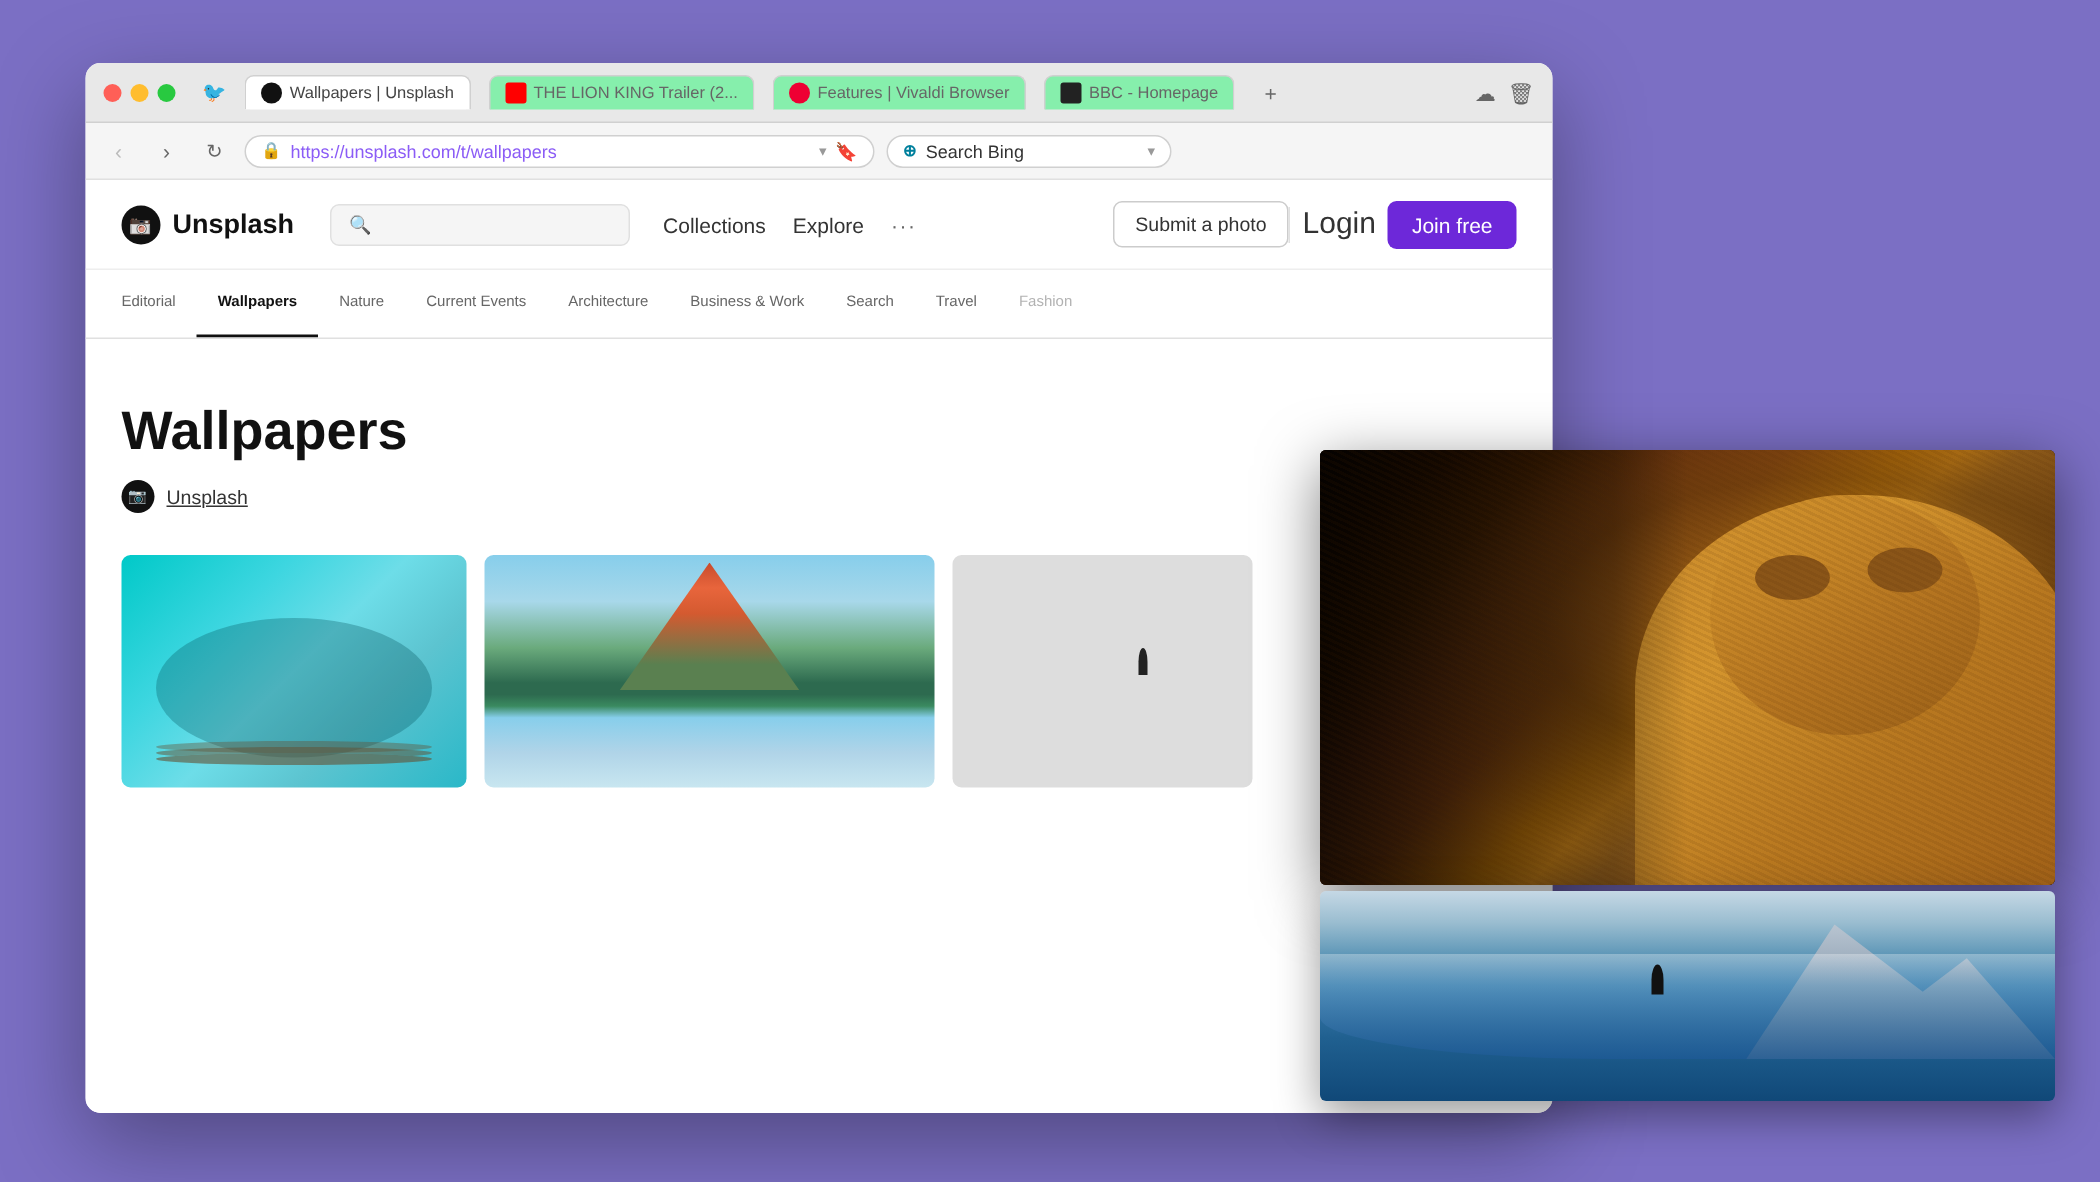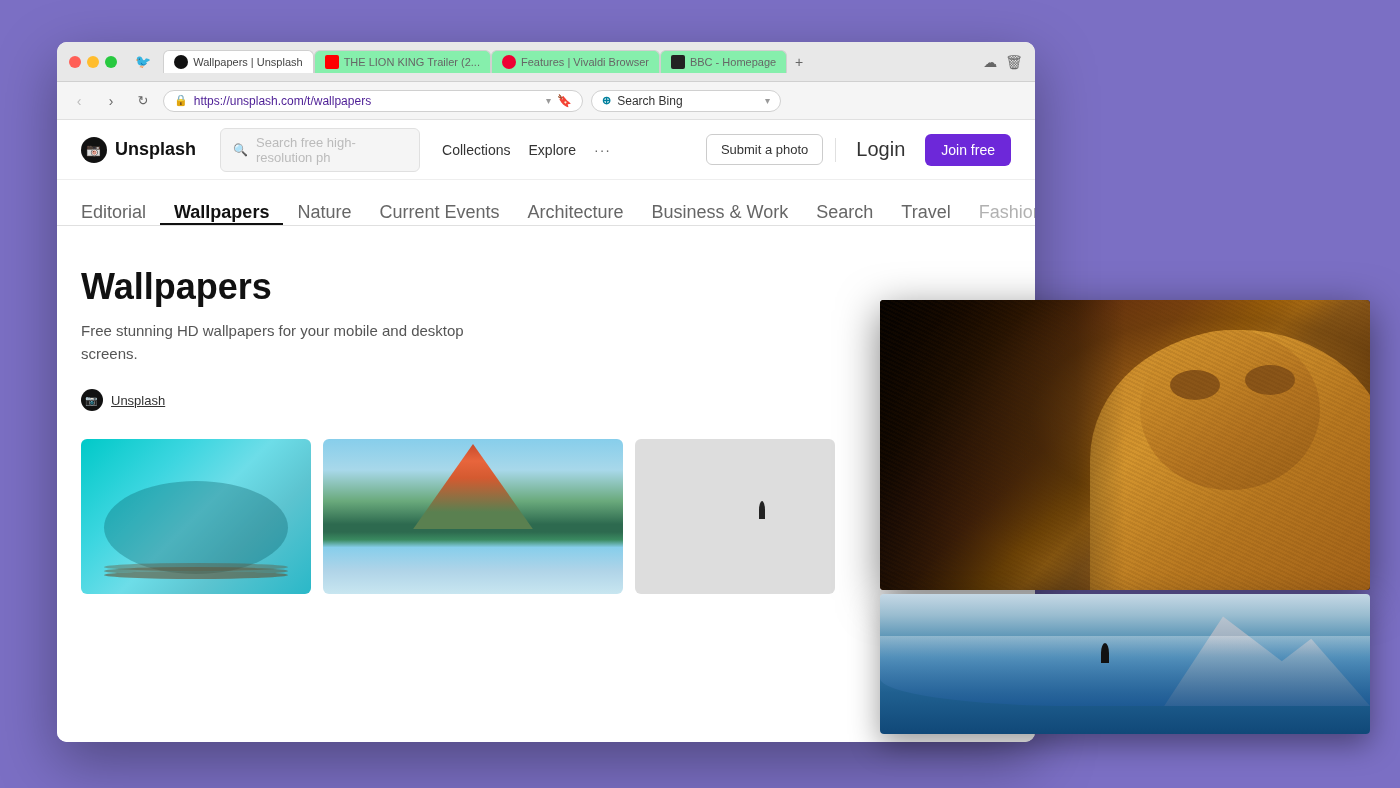--- a/index.html
+++ b/index.html
@@ -53,21 +53,21 @@
     .twitter-icon {
       color: #1da1f2;
       font-size: 13px;
       margin: 0 4px;
     }
 
     .tabs-bar {
       display: flex;
       align-items: center;
       flex: 1;
-      gap: 0;
+      gap: 12px;
       overflow: hidden;
     }
     .tab {
       display: flex;
       align-items: center;
       padding: 4px 10px;
       border-radius: 6px 6px 0 0;
       font-size: 11px;
       color: #444;
       white-space: nowrap;
@@ -145,21 +145,21 @@
       display: flex;
       align-items: center;
       background: #fff;
       border: 1px solid #d0d0d0;
       border-radius: 20px;
       padding: 3px 10px;
       gap: 6px;
       max-width: 420px;
     }
     .lock-icon { color: #888; font-size: 11px; }
-    .url-text { font-size: 12px; color: #4c1d95; flex: 1; }
+    .url-text { font-size: 12px; color: #8b5cf6; flex: 1; }
     .url-chevron { color: #999; font-size: 10px; }
     .bookmark-icon { color: #999; font-size: 12px; }
 
     .search-bar {
       display: flex;
       align-items: center;
       background: #fff;
       border: 1px solid #d0d0d0;
       border-radius: 20px;
       padding: 3px 10px;
@@ -229,21 +229,20 @@
       font-size: 14px;
       color: #333;
       cursor: pointer;
       text-decoration: none;
     }
     .nav-dots { color: #666; font-size: 14px; letter-spacing: 1px; }
 
     .header-actions {
       display: flex;
       align-items: center;
-      gap: 12px;
       justify-content: flex-end;
     }
     .submit-photo-btn {
       border: 1px solid #ccc;
       background: #fff;
       border-radius: 6px;
       padding: 7px 14px;
       font-size: 13px;
       color: #333;
       cursor: pointer;
@@ -280,22 +279,22 @@
       display: flex;
       align-items: center;
       gap: 0;
       border-bottom: 1px solid #e0e0e0;
       overflow: hidden;
     }
     .cat-item {
       padding: 0 14px;
       height: 100%;
       display: flex;
-      align-items: flex-end;
-      font-size: 18px;
+      align-items: center;
+      font-size: 10px;
       color: #666;
       cursor: pointer;
       border-bottom: 2px solid transparent;
       white-space: nowrap;
     }
     .cat-item:first-child { padding-left: 0; }
     .cat-item.active {
       color: #111;
       font-weight: 600;
       border-bottom: 2px solid #111;
@@ -618,21 +617,20 @@
     </div>
   </div>
 
   <div class="site-header">
     <div class="logo-area">
       <div class="logo-icon"></div>
       <span class="logo-text">Unsplash</span>
     </div>
     <div class="site-search">
       <span class="site-search-icon">🔍</span>
-      <span class="site-search-text">Search free high-resolution ph</span>
     </div>
     <div class="site-nav">
       <a class="site-nav-item">Collections</a>
       <a class="site-nav-item">Explore</a>
       <span class="nav-dots">···</span>
     </div>
     <div class="header-actions">
       <button class="submit-photo-btn">Submit a photo</button>
       <div class="divider-line"></div>
       <button class="login-btn">Login</button>
@@ -665,21 +663,20 @@
     <div class="cat-item">
       <span>Travel</span>
     </div>
     <div class="cat-item" style="opacity:0.5;">
       <span>Fashion</span>
     </div>
   </div>
 
   <div class="site-content">
     <h1 class="page-title">Wallpapers</h1>
-    <p class="page-desc">Free stunning HD wallpapers for your mobile and desktop<br>screens.</p>
     <div class="curator">
       <div class="curator-icon">📷</div>
       <a class="curator-link">Unsplash</a>
     </div>
     <div class="photo-grid">
       <div class="photo-card photo-card-1 photo-aerial"></div>
       <div class="photo-card photo-card-2 photo-mountain"></div>
       <div class="photo-card photo-card-3 photo-surf"></div>
     </div>
   </div>

